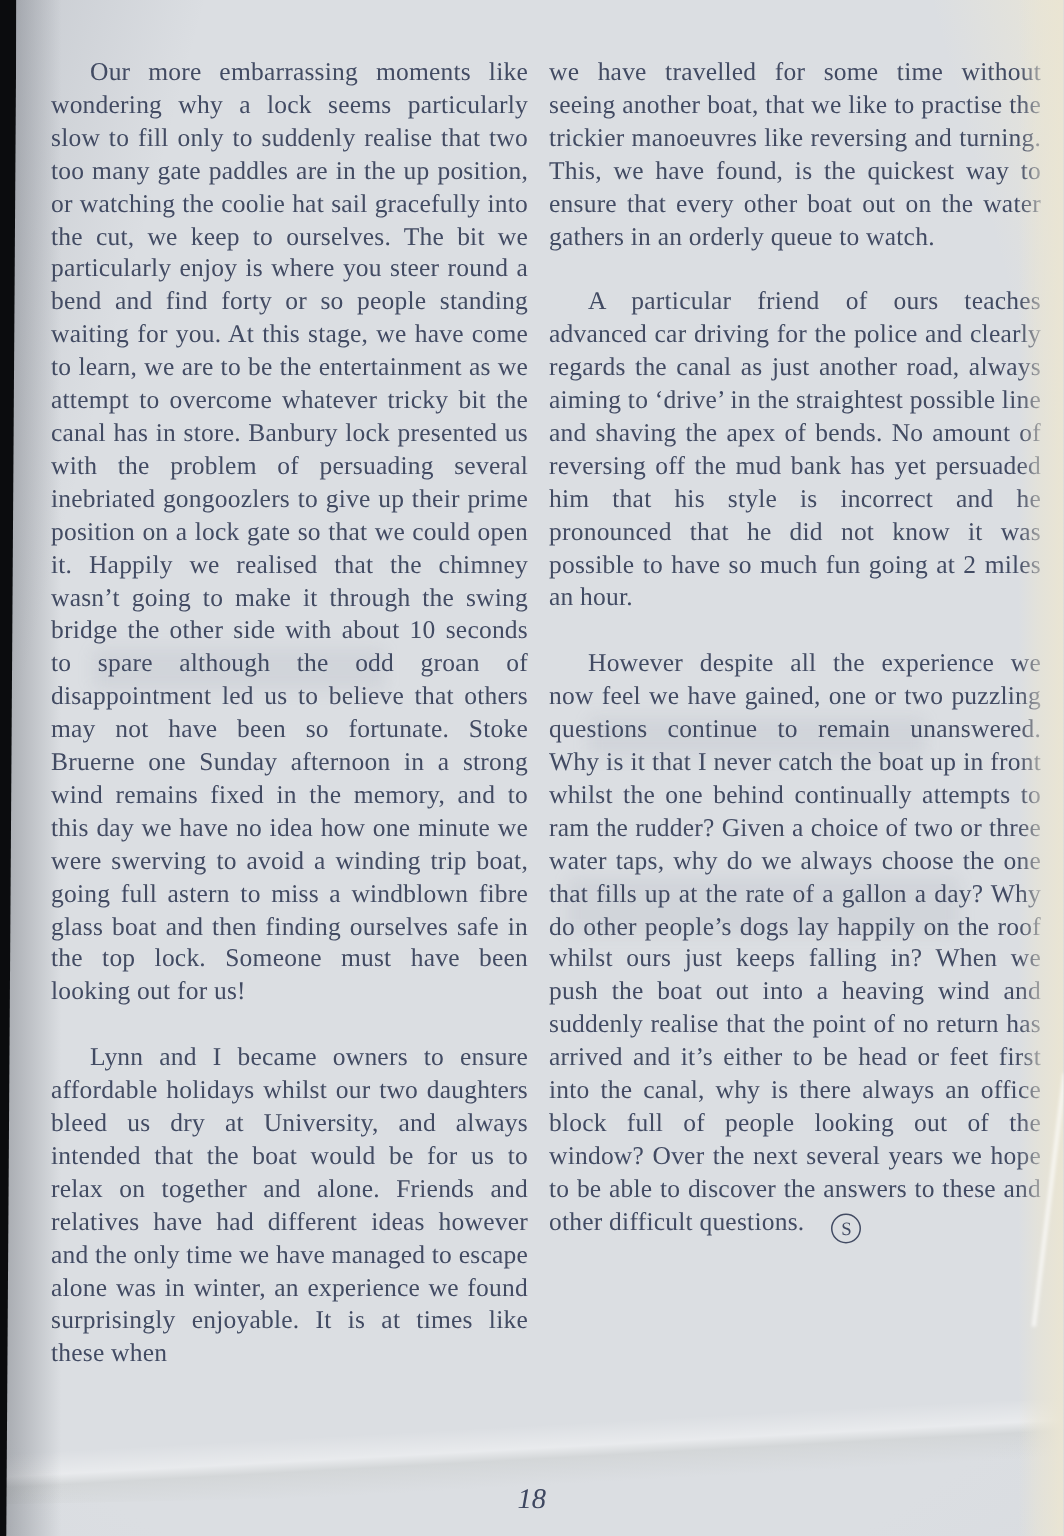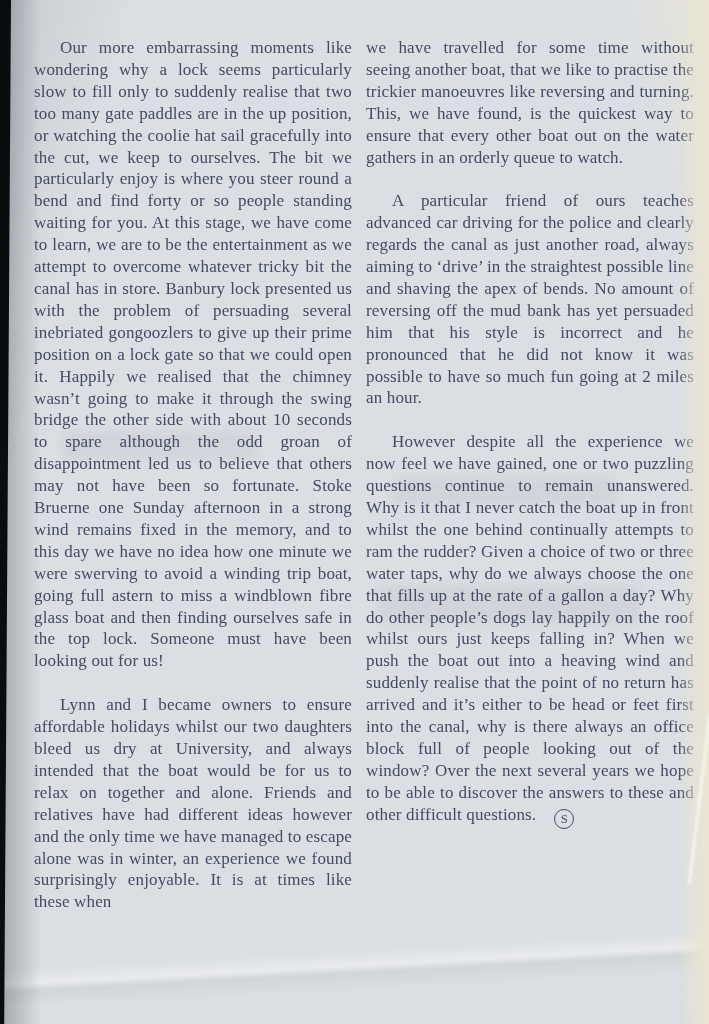--- a/index.html
+++ b/index.html
@@ -133,20 +133,21 @@
       <p class="indent">Our more embarrassing moments like wondering why a lock seems particularly slow to fill only to suddenly realise that two too many gate paddles are in the up position, or watching the coolie hat sail gracefully into the cut, we keep to ourselves. The bit we particularly enjoy is where you steer round a bend and find forty or so people standing waiting for you. At this stage, we have come to learn, we are to be the entertainment as we attempt to overcome whatever tricky bit the canal has in store. Banbury lock presented us with the problem of persuading several inebriated gongoozlers to give up their prime position on a lock gate so that we could open it. Happily we realised that the chimney wasn’t going to make it through the swing bridge the other side with about 10 seconds to spare although the odd groan of disappointment led us to believe that others may not have been so fortunate. Stoke Bruerne one Sunday afternoon in a strong wind remains fixed in the memory, and to this day we have no idea how one minute we were swerving to avoid a winding trip boat, going full astern to miss a windblown fibre glass boat and then finding ourselves safe in the top lock. Someone must have been looking out for us!</p>
       <p class="indent">Lynn and I became owners to ensure affordable holidays whilst our two daughters bleed us dry at University, and always intended that the boat would be for us to relax on together and alone. Friends and relatives have had different ideas however and the only time we have managed to escape alone was in winter, an experience we found surprisingly enjoyable. It is at times like these when</p>
     </div>
     <div class="col-right">
       <p>we have travelled for some time without seeing another boat, that we like to practise the trickier manoeuvres like reversing and turning. This, we have found, is the quickest way to ensure that every other boat out on the water gathers in an orderly queue to watch.</p>
       <p class="indent">A particular friend of ours teaches advanced car driving for the police and clearly regards the canal as just another road, always aiming to ‘drive’ in the straightest possible line and shaving the apex of bends. No amount of reversing off the mud bank has yet persuaded him that his style is incorrect and he pronounced that he did not know it was possible to have so much fun going at 2 miles an hour.</p>
       <p class="indent"><span>However despite all the experience we now feel we have gained, one or two puzzling questions continue to remain unanswered. Why is it that I never catch the boat up in front whilst the one behind continually attempts to ram the rudder? Given a choice of two or three water taps, why do we always choose the one that fills up at the rate of a gallon a day? Why do other people’s dogs lay happily on the roof whilst ours just keeps falling in? When we push the boat out into a heaving wind and suddenly realise that the point of no return has arrived and it’s either to be head or feet first into the canal, why is there always an office block full of people looking out of the window? Over the next several years we hope to be able to discover the answers to these and other difficult questions.</span><span class="endmark">S</span></p>
     </div>
   </div>
 
+  <div class="page-number">18</div>
 
   <div class="crease-bottom"></div>
   <div class="page-edge"></div>
   <div class="right-crease"></div>
   <div class="spine-shadow"></div>
   <div class="spine"></div>
 
 </div>
 
 </body></html>

